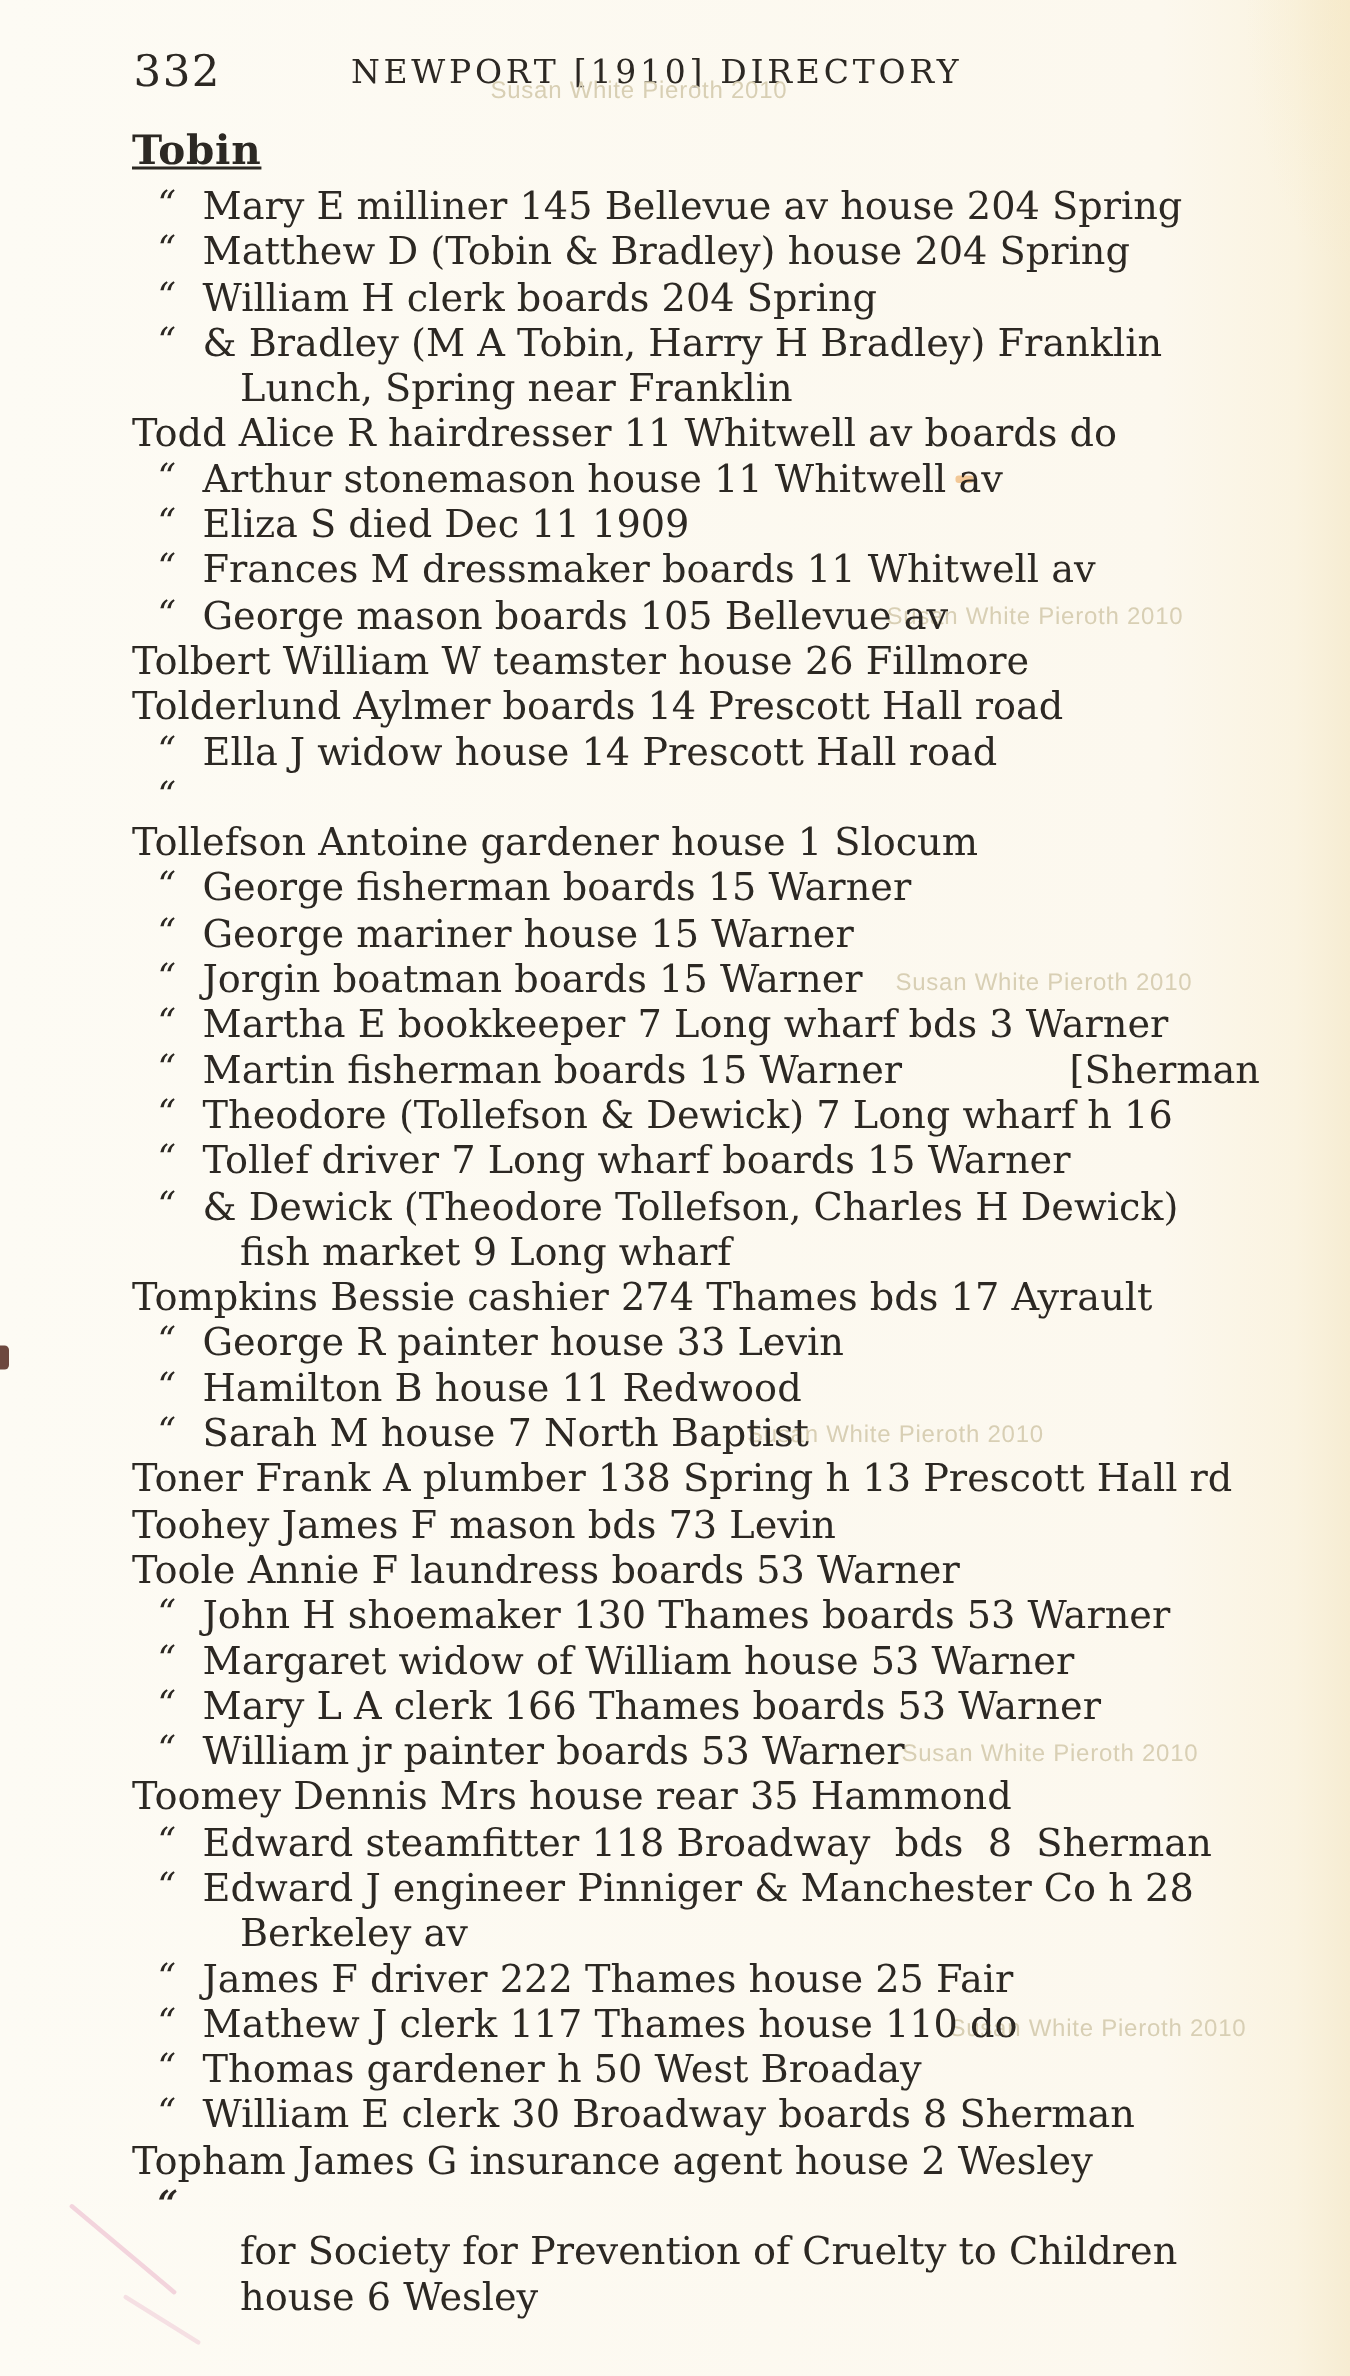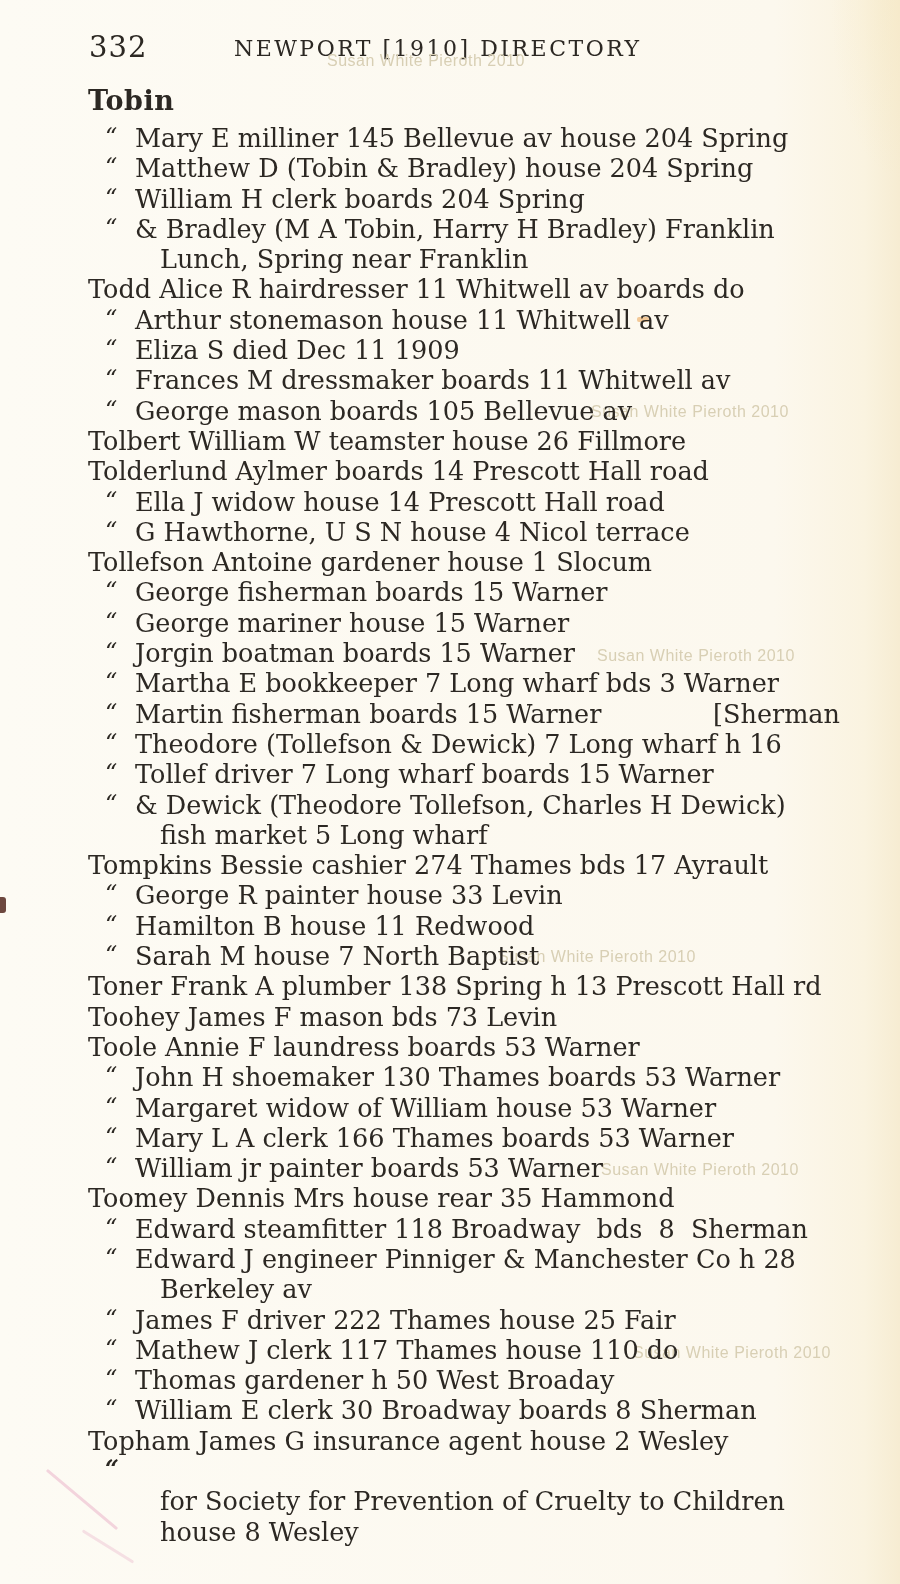--- a/index.html
+++ b/index.html
@@ -26,21 +26,21 @@
     position:absolute;z-index:1;
     font-family:"Liberation Sans",sans-serif;
     font-size:16px;letter-spacing:.5px;
     color:var(--wm,#d8cfb4);
     white-space:pre;pointer-events:none;
   }
   
   .body{position:absolute;left:88px;top:84px;width:752px;z-index:2;}
   .line{display:flex;align-items:baseline;height:30.3px;line-height:30.3px;font-size:25.5px;}
   .line .tx{white-space:pre;}
-  .line.heading{height:39px;line-height:33px;}
+  .line.heading{height:39px;line-height:33px;text-decoration:underline;}
   .line.heading .tx{font-weight:bold;font-size:27px;letter-spacing:.5px;}
   .line.ditto{padding-left:17px;}
   .line.cont{padding-left:72px;}
   .dm{
     display:inline-block;width:30px;flex:0 0 30px;
     font-style:italic;font-size:24px;
     transform:translateY(-2px);
   }
   .dm.b{font-weight:bold;}
   .right-catch{margin-left:auto;white-space:pre;}
@@ -117,21 +117,20 @@
       </div>
       <div class="line main">
         <span class="tx">Tolderlund Aylmer boards 14 Prescott Hall road</span>
       </div>
       <div class="line ditto">
         <span class="dm">“</span>
         <span class="tx">Ella J widow house 14 Prescott Hall road</span>
       </div>
       <div class="line ditto">
         <span class="dm">“</span>
-        <span class="tx">G Hawthorne, U S N house 4 Nicol terrace</span>
       </div>
       <div class="line main">
         <span class="tx">Tollefson Antoine gardener house 1 Slocum</span>
       </div>
       <div class="line ditto">
         <span class="dm">“</span>
         <span class="tx">George fisherman boards 15 Warner</span>
       </div>
       <div class="line ditto">
         <span class="dm">“</span>
@@ -156,21 +155,21 @@
       </div>
       <div class="line ditto">
         <span class="dm">“</span>
         <span class="tx">Tollef driver 7 Long wharf boards 15 Warner</span>
       </div>
       <div class="line ditto">
         <span class="dm">“</span>
         <span class="tx">&amp; Dewick (Theodore Tollefson, Charles H Dewick)</span>
       </div>
       <div class="line cont">
-        <span class="tx">fish market 5 Long wharf</span>
+        <span class="tx">fish market 9 Long wharf</span>
       </div>
       <div class="line main">
         <span class="tx">Tompkins Bessie cashier 274 Thames bds 17 Ayrault</span>
       </div>
       <div class="line ditto">
         <span class="dm">“</span>
         <span class="tx">George R painter house 33 Levin</span>
       </div>
       <div class="line ditto">
         <span class="dm">“</span>
@@ -238,21 +237,21 @@
       <div class="line main">
         <span class="tx">Topham James G insurance agent house 2 Wesley</span>
       </div>
       <div class="line ditto">
         <span class="dm b">“</span>
       </div>
       <div class="line cont">
         <span class="tx">for Society for Prevention of Cruelty to Children</span>
       </div>
       <div class="line cont">
-        <span class="tx">house 8 Wesley</span>
+        <span class="tx">house 6 Wesley</span>
       </div>
     </div>
 
   <div class="mark-left"></div>
   <div class="tick-orange"></div>
   <div class="pink-streak ps1"></div>
   <div class="pink-streak ps2"></div>
 </div>
 
 </body></html>

